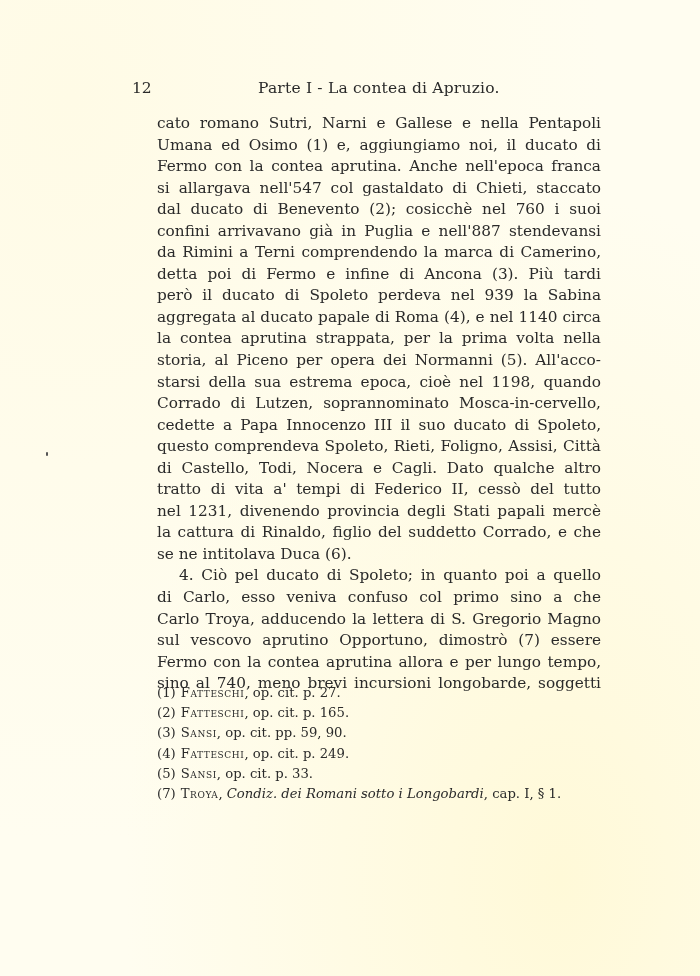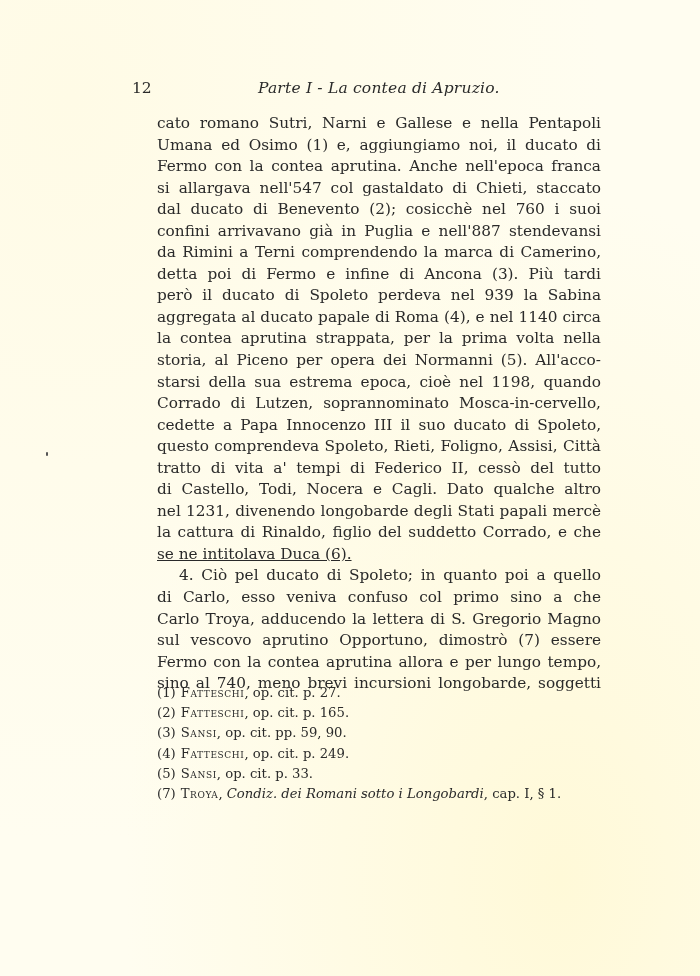--- a/index.html
+++ b/index.html
@@ -32,21 +32,20 @@
   }
   .page-number {
     position: absolute;
     left: 0;
     top: 0;
   }
   .running-title {
     position: absolute;
     left: 126px;
     top: 0;
-    font-style: italic;
     letter-spacing: 0.2px;
   }
   .body-text {
     position: absolute;
     top: 113px;
     left: 132px;
     width: 469px;
   }
   .line {
     display: block;
@@ -54,21 +53,20 @@
     line-height: 21.55px;
     font-size: 15.3px;
     text-align: justify;
     text-align-last: justify;
     white-space: nowrap;
     overflow: visible;
     margin-left: 25px;
   }
   .line.last {
     text-align-last: left;
-    text-decoration: underline;
   }
   .line.indent {
     padding-left: 22px;
   }
   .footnotes {
     position: absolute;
     top: 683px;
     left: 157px;
     width: 445px;
   }
@@ -112,23 +110,23 @@
     <span class="line">da Rimini a Terni comprendendo la marca di Camerino,</span>
     <span class="line">detta poi di Fermo e infine di Ancona (3). Più tardi</span>
     <span class="line">però il ducato di Spoleto perdeva nel 939 la Sabina</span>
     <span class="line">aggregata al ducato papale di Roma (4), e nel 1140 circa</span>
     <span class="line">la contea aprutina strappata, per la prima volta nella</span>
     <span class="line">storia, al Piceno per opera dei Normanni (5). All'acco-</span>
     <span class="line">starsi della sua estrema epoca, cioè nel 1198, quando</span>
     <span class="line">Corrado di Lutzen, soprannominato Mosca-in-cervello,</span>
     <span class="line">cedette a Papa Innocenzo III il suo ducato di Spoleto,</span>
     <span class="line">questo comprendeva Spoleto, Rieti, Foligno, Assisi, Città</span>
+    <span class="line">di Castello, Todi, Nocera e Cagli. Dato qualche altro</span>
     <span class="line">tratto di vita a' tempi di Federico II, cessò del tutto</span>
-    <span class="line">di Castello, Todi, Nocera e Cagli. Dato qualche altro</span>
-    <span class="line">nel 1231, divenendo longobarde degli Stati papali mercè</span>
+    <span class="line">nel 1231, divenendo provincia degli Stati papali mercè</span>
     <span class="line">la cattura di Rinaldo, figlio del suddetto Corrado, e che</span>
     <span class="line last">se ne intitolava Duca (6).</span>
     <span class="line indent">4. Ciò pel ducato di Spoleto; in quanto poi a quello</span>
     <span class="line">di Carlo, esso veniva confuso col primo sino a che</span>
     <span class="line">Carlo Troya, adducendo la lettera di S. Gregorio Magno</span>
     <span class="line">sul vescovo aprutino Opportuno, dimostrò (7) essere</span>
     <span class="line">Fermo con la contea aprutina allora e per lungo tempo,</span>
     <span class="line">sino al 740, meno brevi incursioni longobarde, soggetti</span>
   </div>
 

